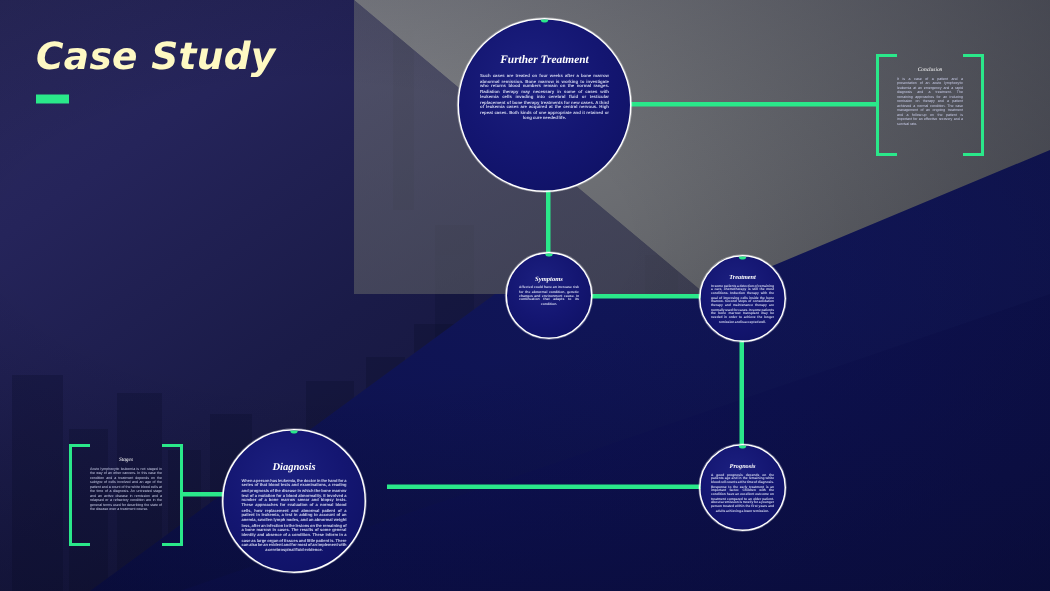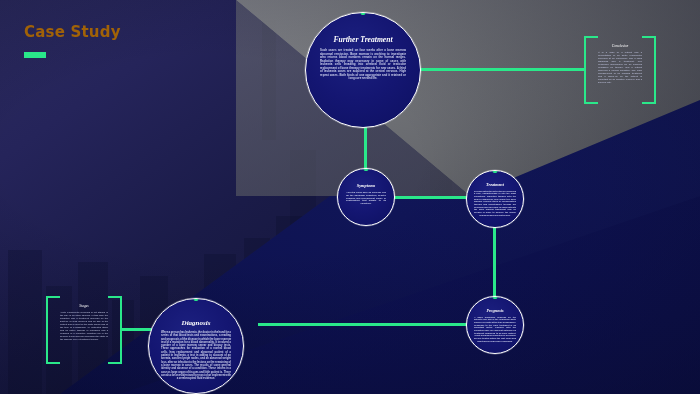--- a/index.html
+++ b/index.html
@@ -42,22 +42,22 @@
     background:radial-gradient(ellipse at 30% 40%, rgba(0,0,0,0) 30%, rgba(5,6,25,.45) 100%);
   }
 
   
   .sky{position:absolute;bottom:0;left:0;width:100%;height:100%;}
   .sky rect{fill:#0b0d2c;}
 
   
   .title-block{position:absolute;left:24px;top:24px;width:230px;}
   .title-main{
-    font-size:15px;font-weight:bold;color:#a16207;letter-spacing:.2px;
-    font-family:"DejaVu Sans",sans-serif;line-height:1.1;
+    font-size:25px;font-weight:bold;color:#fef9c3;letter-spacing:.2px;
+    font-family:"DejaVu Sans",sans-serif;line-height:1.1;font-style:italic;
   }
   .title-rule{width:22px;height:6px;background:#2ae88a;margin:11px 0 9px 0;}
   .title-sub{
     font-family:"Liberation Serif",serif;font-style:italic;
     font-size:13px;color:#e9eaf4;letter-spacing:.1px;
   }
 
   
   .line{position:absolute;background:#2ae88a;}
 
@@ -88,21 +88,21 @@
   #node-symptoms .n-body{font-size:2.3px;}
 
   #node-treatment{left:466px;top:170px;width:58px;height:58px;padding:11px 7px 0;}
   #node-treatment .n-title{font-size:4.2px;margin-bottom:2.5px;}
   #node-treatment .n-body{font-size:2.2px;}
 
   #node-prognosis{left:466px;top:296px;width:58px;height:58px;padding:11px 7px 0;}
   #node-prognosis .n-title{font-size:4.2px;margin-bottom:2.5px;}
   #node-prognosis .n-body{font-size:2.2px;}
 
-  #node-diagnosis{left:148px;top:298px;width:96px;height:96px;padding:20px 12px 0;}
+  #node-diagnosis{left:148px;top:286px;width:96px;height:96px;padding:20px 12px 0;}
   #node-diagnosis .n-title{font-size:7px;margin-bottom:4px;}
   #node-diagnosis .n-body{font-size:2.7px;}
 
   
   .notch{
     position:absolute;top:-1px;left:50%;transform:translateX(-50%);
     width:5px;height:3px;background:#2ae88a;border-radius:0 0 2px 2px;
   }
 
   

